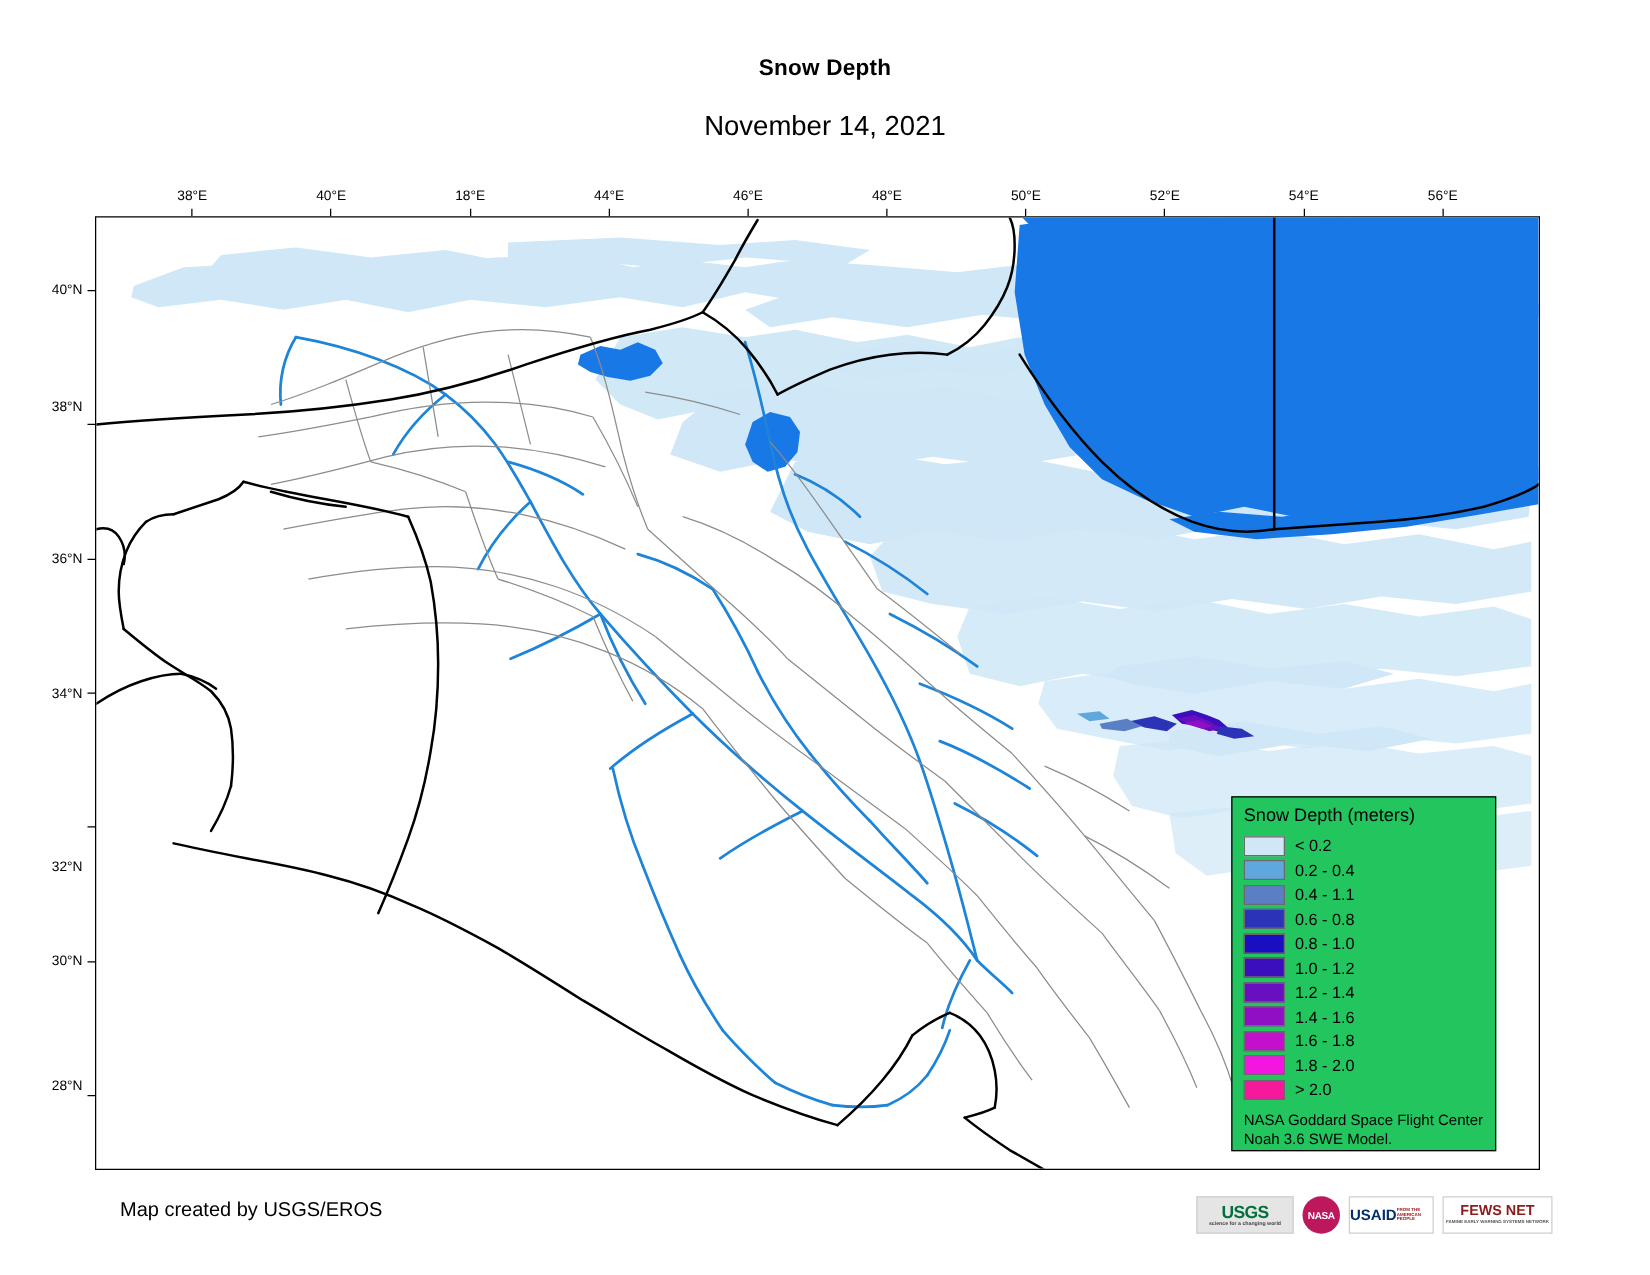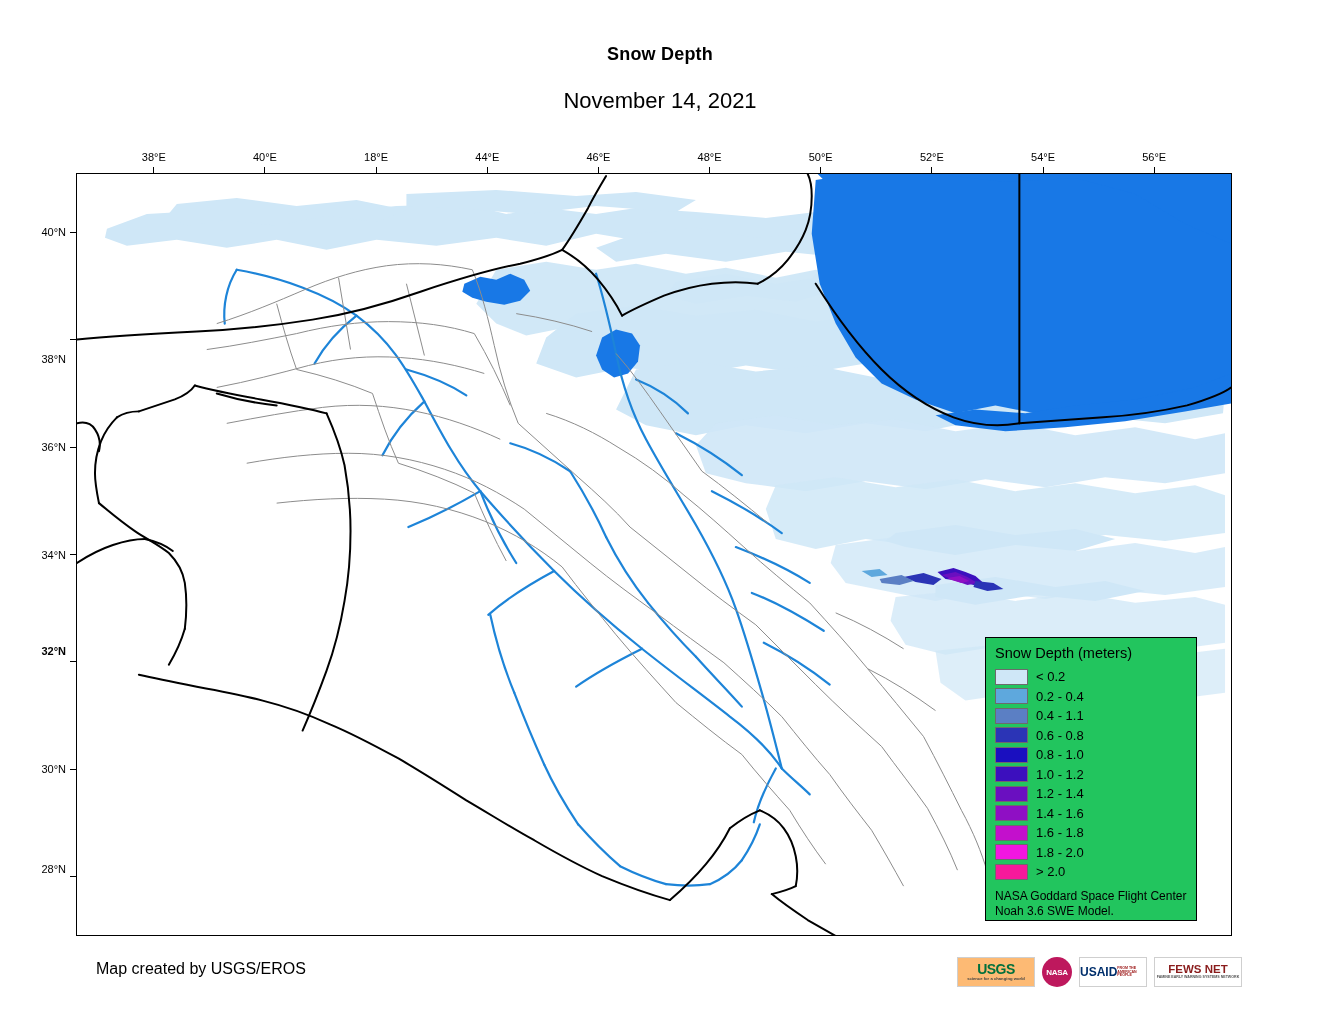--- a/index.html
+++ b/index.html
@@ -126,21 +126,21 @@
   }
   .logo {
     display: flex;
     align-items: center;
     justify-content: center;
     box-sizing: border-box;
     height: 30px;
   }
   .logo-usgs {
     width: 78px;
-    background: #fdba74;
+    background: #e5e5e5;
     border: 1px solid #cfcfcf;
     flex-direction: column;
     color: #00703c;
     font-weight: bold;
   }
   .logo-usgs .l1 { font-size: 14px; letter-spacing: -0.5px; line-height: 1; }
   .logo-usgs .l2 { font-size: 4.2px; color: #444; line-height: 1; margin-top: 1px; }
   .logo-nasa {
     width: 30px;
     background: #be185d;
@@ -194,27 +194,27 @@
     <div class="axis-label lon-label" style="left: 820.731px; top: 151px;">50°E</div>
     <div class="tick" style="left: 931.385px; top: 167px; width: 1px; height: 6px;"></div>
     <div class="axis-label lon-label" style="left: 931.885px; top: 151px;">52°E</div>
     <div class="tick" style="left: 1042.54px; top: 167px; width: 1px; height: 6px;"></div>
     <div class="axis-label lon-label" style="left: 1043.04px; top: 151px;">54°E</div>
     <div class="tick" style="left: 1153.69px; top: 167px; width: 1px; height: 6px;"></div>
     <div class="axis-label lon-label" style="left: 1154.19px; top: 151px;">56°E</div>
     <div class="tick" style="left: 70px; top: 231.606px; width: 6px; height: 1px;"></div>
     <div class="axis-label lat-label" style="left: 22px; width: 44px; top: 232.106px;">40°N</div>
     <div class="tick" style="left: 70px; top: 339.07px; width: 6px; height: 1px;"></div>
-    <div class="axis-label lat-label" style="left: 22px; width: 44px; top: 359px; text-align: right;">38°N</div>
+    <div class="axis-label lat-label" style="left: 22px; width: 44px; top: 326px; text-align: right;">38°N</div>
     <div class="tick" style="left: 70px; top: 446.535px; width: 6px; height: 1px;"></div>
     <div class="axis-label lat-label" style="left: 22px; width: 44px; top: 447.035px;">36°N</div>
     <div class="tick" style="left: 70px; top: 554px; width: 6px; height: 1px;"></div>
     <div class="axis-label lat-label" style="left: 22px; width: 44px; top: 554.5px;">34°N</div>
     <div class="tick" style="left: 70px; top: 661.465px; width: 6px; height: 1px;"></div>
-    <div class="axis-label lat-label" style="left: 22px; width: 44px; top: 651px; font-weight: bold;">32°N</div>
+    <div class="axis-label lat-label" style="left: 22px; width: 44px; top: 694px;">32°N</div>
     <div class="tick" style="left: 70px; top: 768.93px; width: 6px; height: 1px;"></div>
     <div class="axis-label lat-label" style="left: 22px; width: 44px; top: 769.43px;">30°N</div>
     <div class="tick" style="left: 70px; top: 876.394px; width: 6px; height: 1px;"></div>
     <div class="axis-label lat-label" style="left: 22px; width: 44px; top: 869px;">28°N</div>
   </div>
 
 <div id="map-frame">
   <svg id="map-svg" viewBox="0 0 1156 763" preserveAspectRatio="none">
 
     <g fill="#cfe7f7">

